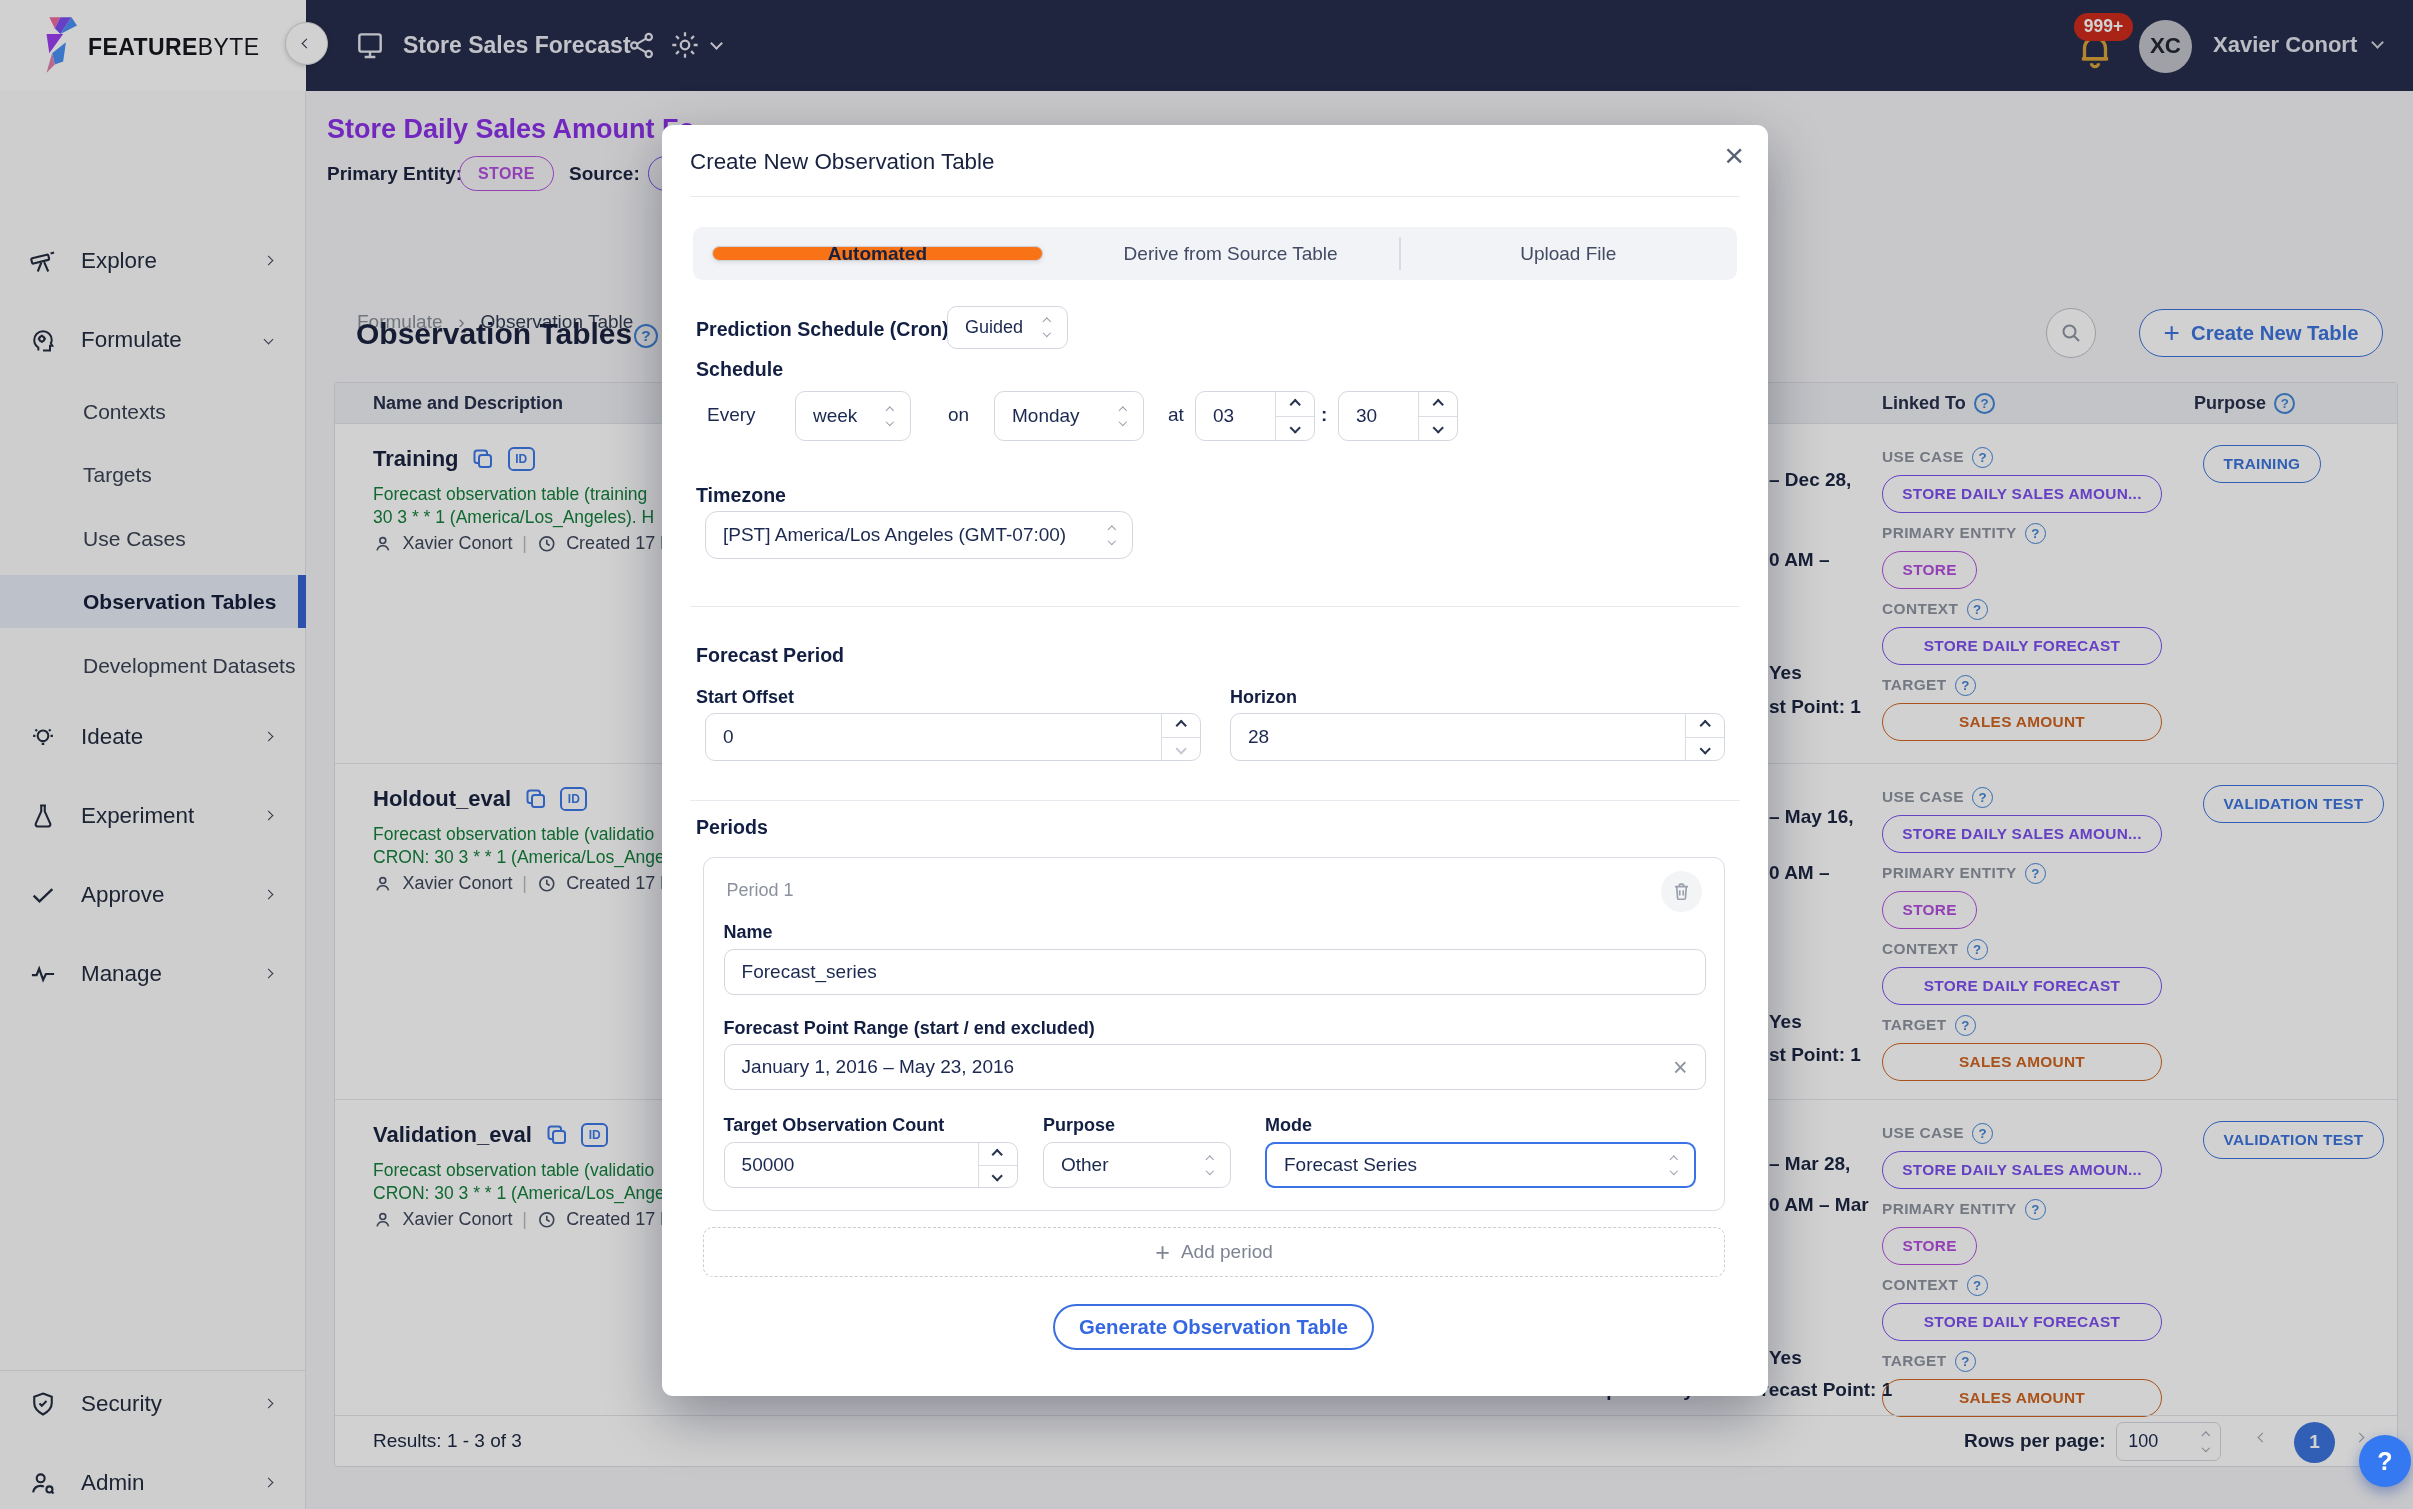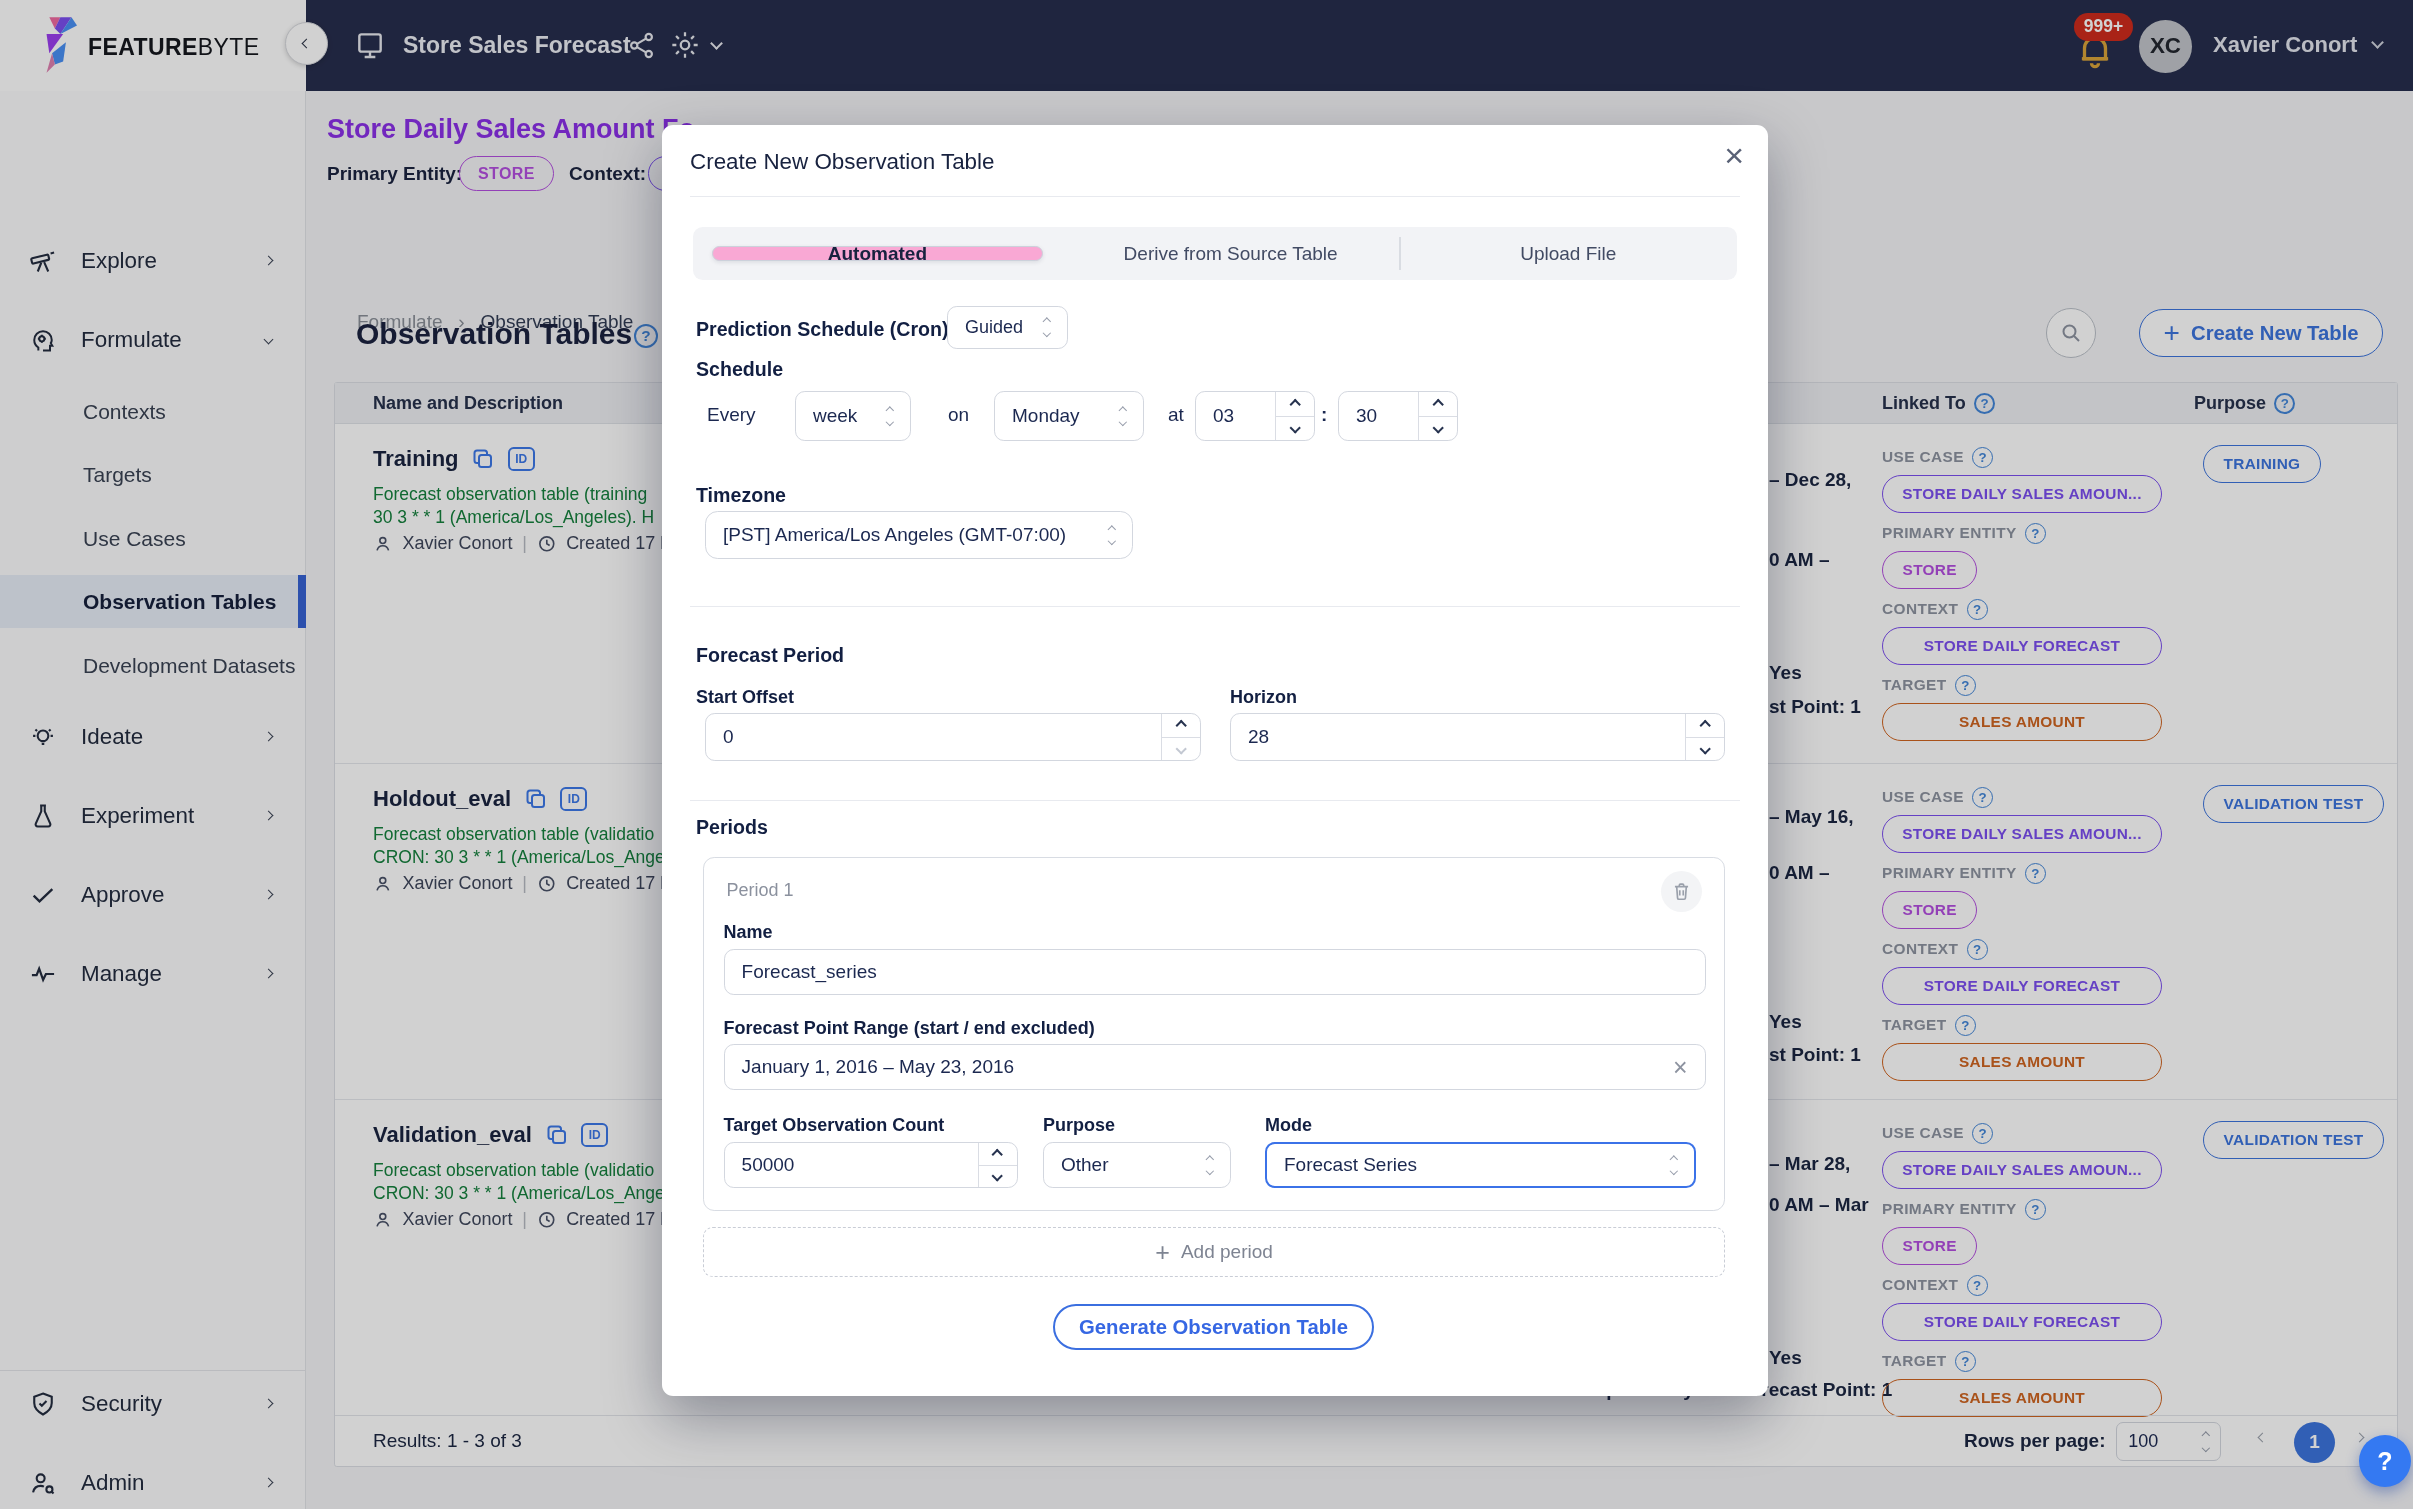--- a/index.html
+++ b/index.html
@@ -111,21 +111,21 @@
   .modal { position:absolute; left:662px; top:125px; width:1106px; height:1271px; background:#fff;
            border-radius:11.2px; box-shadow:0 21px 56px rgba(10,15,40,.35); z-index:10; }
   .m-title { position:absolute; left:28px; top:24px; font-size:22.4px; color:#18223f; }
   .m-close { position:absolute; right:24px; top:12.6px; font-size:34px; color:#596176; line-height:1;
              font-weight:300; }
   .m-div { position:absolute; left:28px; right:28px; height:1.4px; background:#e8eaef; }
   .tabs { position:absolute; left:31px; top:102px; width:1044px; height:53px; background:#f2f3f6;
           border-radius:9.8px; display:flex; }
   .tab { width:348px; display:flex; align-items:center; justify-content:center; font-size:19px;
          color:#424b64; position:relative; }
-  .tab.active { margin:19px; width:341px; background:#f9a8d4; border:1.4px solid #ccd1db;
+  .tab.active { margin:19px; width:341px; background:#f97316; border:1.4px solid #ccd1db;
                 border-radius:7.7px; color:#18223f; font-weight:bold;
                 box-shadow:0 1.4px 4.2px rgba(20,25,50,.10); }
   .tab-sep { position:absolute; left:0; top:9.8px; bottom:9.8px; width:1.4px; background:#d9dce2; }
 
   .mlabel { font-size:19.6px; font-weight:bold; color:#121f42; position:absolute; }
   .mtext  { font-size:19px; color:#1b2850; }
   .field { position:absolute; background:#fff; border:1.4px solid #d3d7df; border-radius:9.8px;
            display:flex; align-items:center; padding:0 17px; font-size:19px; color:#1b2850; }
   .updown { display:flex; flex-direction:column; gap:5.6px; margin-left:auto; color:#979dab; }
   .updown .chev { width:7px; height:7px; border-width:1.8px; }
@@ -329,21 +329,21 @@
 
   <div class="collapse">
     <span class="chev left sm"></span>
   </div>
 
   <main>
     <span class="page-title abs" style="left:327px;top:114px;">Store Daily Sales Amount Fo</span>
 
     <span class="meta-label abs" style="left:327px;top:163px;">Primary Entity:</span>
     <span class="metapill tag-magenta abs" style="left:459px;top:156px;">STORE</span>
-    <span class="meta-label abs" style="left:569px;top:163px;">Context:</span>
+    <span class="meta-label abs" style="left:569px;top:163px;">Source:</span>
     <span class="metapill tag-purple abs" style="left:648px;top:156px;width:91px;">S</span>
 
     <span class="crumb abs" style="left:357px;top:275px;">
       <span>Formulate</span>
       &nbsp;&nbsp;›&nbsp;&nbsp;
       <span class="cur">Observation Table</span>
     </span>
 
     <span class="h1 abs" style="left:356px;top:317px;">Observation Tables</span>
     <span class="q abs" style="left:634px;top:324px;"></span>

